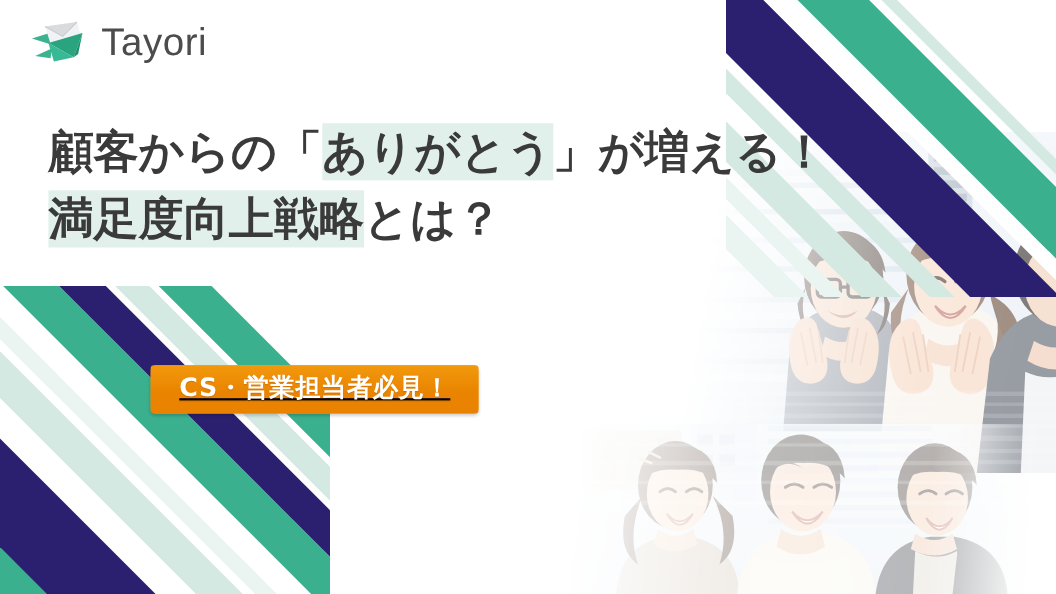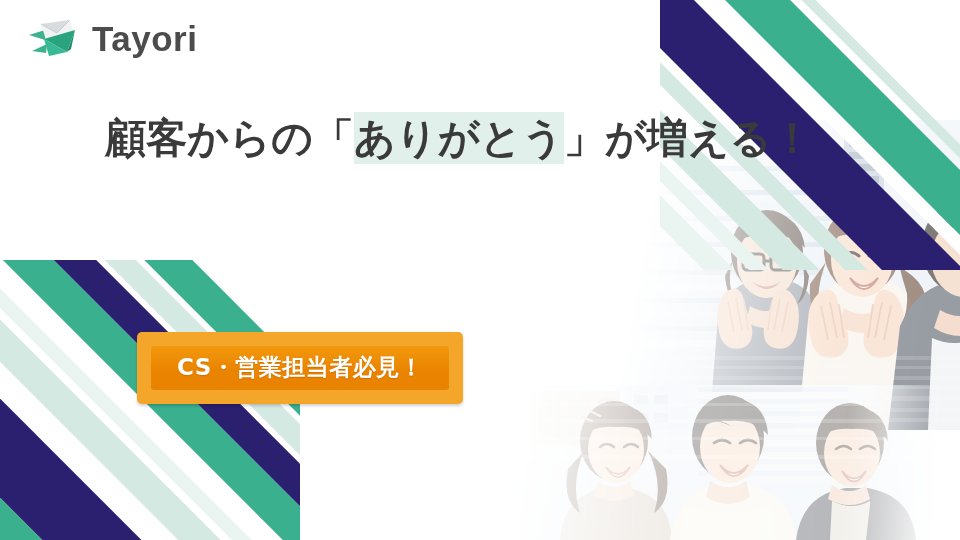--- a/index.html
+++ b/index.html
@@ -38,52 +38,52 @@
     position:absolute;inset:0;background:#ffffff;opacity:.42;
   }
 
   
   #logo{
     position:absolute;left:26px;top:16px;
     display:flex;align-items:center;gap:10px;
   }
   #logo-mark{width:56px;height:44px;display:block;}
   #logo-text{
-    font-size:35px;font-weight:700;color:#4c4c4c;
+    font-size:35px;font-weight:400;color:#4c4c4c;
     letter-spacing:.5px;line-height:1;
     font-family:"Liberation Sans","DejaVu Sans",sans-serif;
   }
 
   
   #headline{
     position:absolute;left:44px;top:108px;width:830px;
     color:#3a3a3a;
     font-family:"DejaVu Sans","Liberation Sans",sans-serif;
     font-weight:700;
     font-size:41px;
     line-height:61px;
     letter-spacing:0px;
     white-space:nowrap;
-    text-align:center;
   }
   #headline .hl-line{display:block;}
   #headline .mark{
     background:#e2f0ec;
     padding:2px 0;
     box-decoration-break:clone;
     -webkit-box-decoration-break:clone;
   }
 
   
   #badge{
     position:absolute;left:137px;top:332px;
-    padding:14px;
+    padding:0;
     background:#f4a62a;
     border-radius:5px;
     box-shadow:0 2px 3px rgba(0,0,0,.18);
+    text-decoration:underline;
   }
   #badge-inner{
     background:linear-gradient(180deg,#f2990d 0%,#ea8400 55%,#e98200 100%);
     border-radius:3px;
     padding:9px 26px 11px 26px;
     color:#ffffff;
     font-family:"DejaVu Sans","Liberation Sans",sans-serif;
     font-weight:700;
     font-size:23px;
     line-height:1.05;
@@ -353,19 +353,20 @@
 
       <path d="M18 23 L49 14 L41 36 Z" fill="#2aa47f"></path>
       <path d="M18 23 L41 36 L23 40 Z" fill="#37b995"></path>
       <path d="M41 36 L49 14 L45 33 Z" fill="#1f8e6d"></path>
     </svg>
     <span id="logo-text">Tayori</span>
   </div>
 
   <div id="headline">
     <span class="hl-line"><span>顧客からの「</span><span class="mark">ありがとう</span><span>」が増える！</span></span>
+    <span class="hl-line"><span class="mark">満足度向上戦略</span><span>とは？</span></span>
   </div>
 
   <div id="badge">
     <div id="badge-inner">CS・営業担当者必見！</div>
   </div>
 
 </div>
 
 </body></html>

